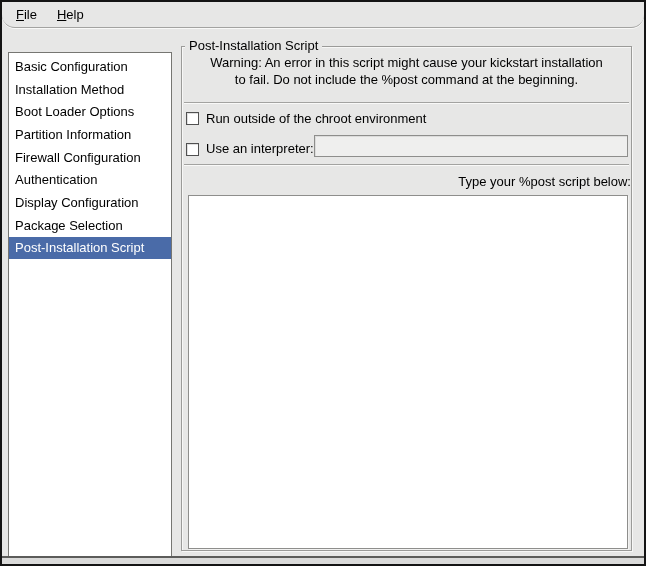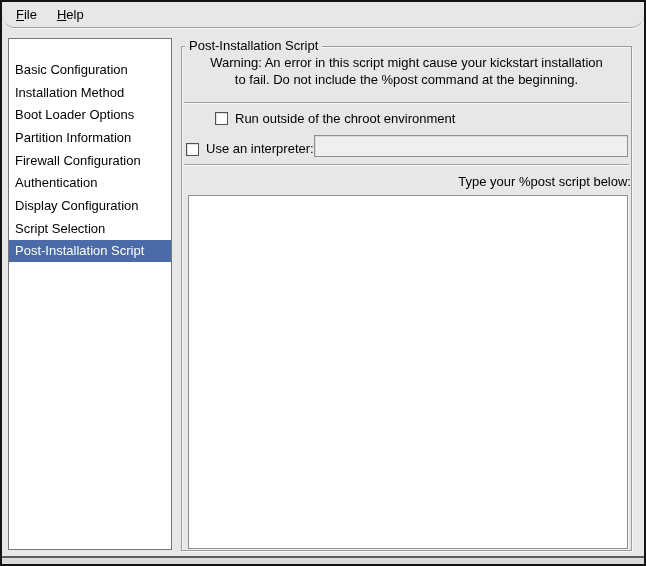--- a/index.html
+++ b/index.html
@@ -26,25 +26,25 @@
   }
   .menu-item {
     display:inline-block;
     padding:4px 10px 5px 10px;
     cursor:default;
   }
   .menu-item::first-letter { text-decoration:underline; }
 
   
   .sidebar {
-    position:absolute; left:8px; top:38px; width:164px; height:512px;
+    position:absolute; left:8px; top:52px; width:164px; height:512px;
     background:#ffffff;
     border:1px solid #767672;
     overflow:hidden;
-    padding-top:19px;
+    padding-top:2px;
   }
   .sidebar-item {
     height:22.7px;
     display:flex; align-items:center;
     padding-left:6px;
     white-space:nowrap;
     cursor:default;
   }
   .sidebar-item.selected {
     background:var(--sel-bg,#4a6ba8);
@@ -74,21 +74,21 @@
     border-top:1px solid #a3a3a1;
     border-bottom:1px solid #f9f9f8;
   }
   .sep-1 { top:55px; }
   .sep-2 { top:117px; }
 
   .check-row {
     position:absolute; left:4px;
     display:flex; align-items:center;
   }
-  .row-chroot { top:61px; height:20px;margin-left:29px; }
+  .row-chroot { top:61px; height:20px; }
   .row-interp { top:89px; height:20px;align-items:flex-end; }
   .checkbox {
     width:13px; height:13px;
     background:#ffffff;
     border:1px solid #515151;
     box-shadow:inset 1px 1px 0 rgba(0,0,0,0.12);
     margin-right:7px;
     flex:0 0 auto;
     cursor:default;
   }
@@ -146,21 +146,21 @@
   </div>
 
   <div class="sidebar">
     <div class="sidebar-item">Basic Configuration</div>
     <div class="sidebar-item">Installation Method</div>
     <div class="sidebar-item">Boot Loader Options</div>
     <div class="sidebar-item">Partition Information</div>
     <div class="sidebar-item">Firewall Configuration</div>
     <div class="sidebar-item">Authentication</div>
     <div class="sidebar-item">Display Configuration</div>
-    <div class="sidebar-item">Script Selection</div>
+    <div class="sidebar-item">Package Selection</div>
     <div class="sidebar-item selected">Post-Installation Script</div>
   </div>
 
   <div class="frame">
     <span class="frame-title">Post-Installation Script</span>
 
     <div class="warning">Warning: An error in this script might cause your kickstart installation
 to fail. Do not include the %post command at the beginning.</div>
 
     <div class="hsep sep-1"></div>

